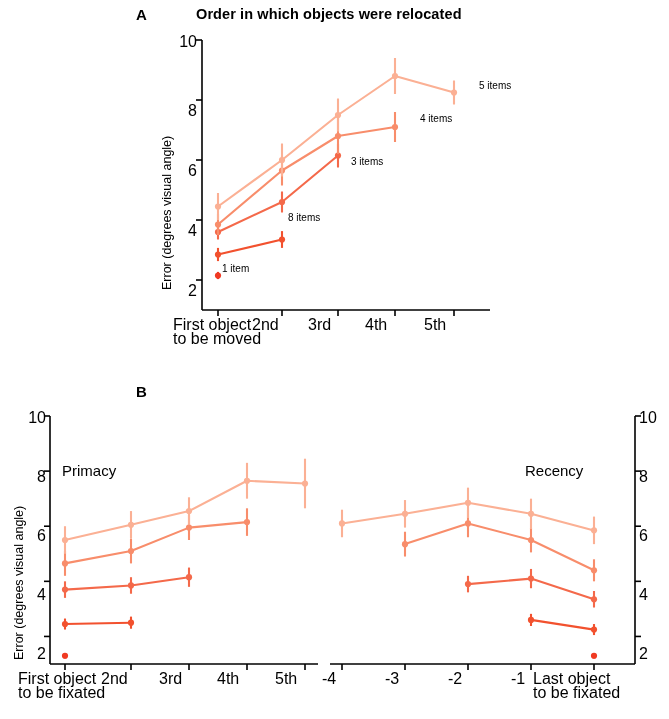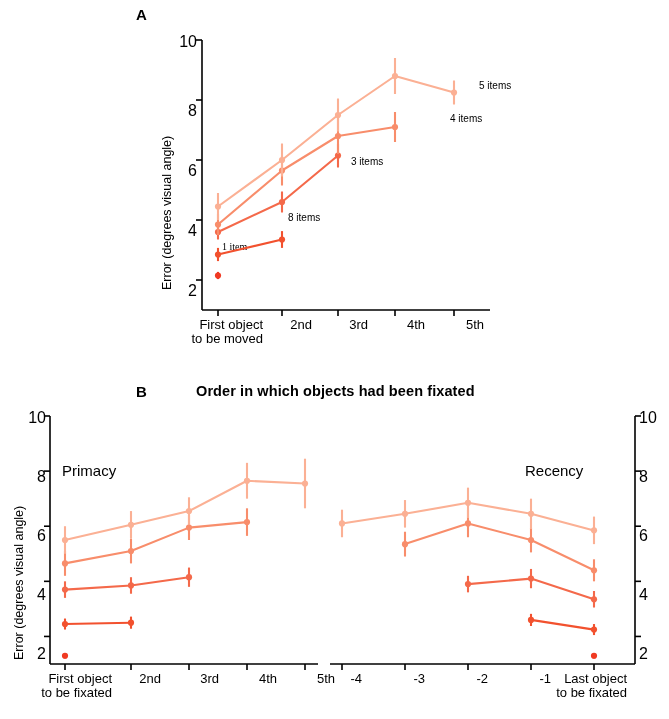--- a/index.html
+++ b/index.html
@@ -43,22 +43,22 @@
     white-space: nowrap;
   }
   .axis-tick-label {
     position: absolute;
     font-size: 16px;
     text-align: center;
     white-space: nowrap;
   }
   .xtick-label {
     position: absolute;
-    font-size: 13px;
-    text-align: right;
+    font-size: 16px;
+    text-align: left;
     white-space: nowrap;
     line-height: 14px;
   }
   .series-label {
     position: absolute;
     font-size: 10px;
     white-space: nowrap;
   }
   .region-label {
     position: absolute;
@@ -66,42 +66,43 @@
     white-space: nowrap;
   }
   svg { display: block; }
   .plot-svg { position: absolute; left: 0; top: 0; }
 </style>
 </head>
 <body>
 
 <div class="panel" id="panel-a">
   <div class="panel-letter" style="left:136px; top:6px;">A</div>
+  <div class="panel-title" style="left:196px; top:6px;">Order in which objects were relocated</div>
 
   <div class="ylabel" style="left:160px; top:290px;">Error (degrees visual angle)</div>
 
   <div class="axis-tick-label" style="left:175px; top:282px; width:22px; text-align:right;">2</div>
   <div class="axis-tick-label" style="left:175px; top:222px; width:22px; text-align:right;">4</div>
   <div class="axis-tick-label" style="left:175px; top:162px; width:22px; text-align:right;">6</div>
   <div class="axis-tick-label" style="left:175px; top:102px; width:22px; text-align:right;">8</div>
   <div class="axis-tick-label" style="left:168px; top:33px; width:29px; text-align:right;">10</div>
 
   <div class="xtick-label" style="left:173px; top:318px; width:90px;">
     <span>First object</span><br>
     <span>to be moved</span>
   </div>
   <div class="xtick-label" style="left:252px; top:318px; width:60px;">2nd</div>
   <div class="xtick-label" style="left:308px; top:318px; width:60px;">3rd</div>
   <div class="xtick-label" style="left:365px; top:318px; width:60px;">4th</div>
   <div class="xtick-label" style="left:424px; top:318px; width:60px;">5th</div>
 
-  <div class="series-label" style="left:222px; top:241px;font-family:Liberation Serif, serif;">1 item</div>
+  <div class="series-label" style="left:222px; top:263px;">1 item</div>
   <div class="series-label" style="left:288px; top:212px;">8 items</div>
   <div class="series-label" style="left:351px; top:156px;">3 items</div>
-  <div class="series-label" style="left:420px; top:113px;margin-left:30px;">4 items</div>
+  <div class="series-label" style="left:420px; top:113px;">4 items</div>
   <div class="series-label" style="left:479px; top:80px;">5 items</div>
 
   <svg class="plot-svg" id="svg-a" width="669" height="370">
       <line x1="202" y1="40" x2="202" y2="310" stroke="#000" stroke-width="1.6"></line>
       <line x1="202" y1="280" x2="196" y2="280" stroke="#000" stroke-width="1.6"></line>
       <line x1="202" y1="220" x2="196" y2="220" stroke="#000" stroke-width="1.6"></line>
       <line x1="202" y1="160" x2="196" y2="160" stroke="#000" stroke-width="1.6"></line>
       <line x1="202" y1="100" x2="196" y2="100" stroke="#000" stroke-width="1.6"></line>
       <line x1="202" y1="40" x2="196" y2="40" stroke="#000" stroke-width="1.6"></line>
       <line x1="202" y1="310" x2="490" y2="310" stroke="#000" stroke-width="1.6"></line>
@@ -142,21 +143,20 @@
       <circle cx="218" cy="206.5" r="3.1" fill="#fbb094"></circle>
       <circle cx="282" cy="160" r="3.1" fill="#fbb094"></circle>
       <circle cx="338" cy="115" r="3.1" fill="#fbb094"></circle>
       <circle cx="395" cy="76" r="3.1" fill="#fbb094"></circle>
       <circle cx="454" cy="92.5" r="3.1" fill="#fbb094"></circle>
     </svg>
 </div>
 
 <div class="panel" id="panel-b">
   <div class="panel-letter" style="left:136px; top:13px;">B</div>
-  <div class="panel-title" style="left:196px; top:13px;">Order in which objects had been fixated</div>
 
   <div class="ylabel" style="left:12px; top:290px;">Error (degrees visual angle)</div>
 
   <div class="axis-tick-label" style="left:24px; top:275px; width:22px; text-align:right;">2</div>
   <div class="axis-tick-label" style="left:24px; top:216px; width:22px; text-align:right;">4</div>
   <div class="axis-tick-label" style="left:24px; top:157px; width:22px; text-align:right;">6</div>
   <div class="axis-tick-label" style="left:24px; top:98px; width:22px; text-align:right;">8</div>
   <div class="axis-tick-label" style="left:17px; top:39px; width:29px; text-align:right;">10</div>
 
   <div class="axis-tick-label" style="left:639px; top:275px; width:22px; text-align:left;">2</div>

